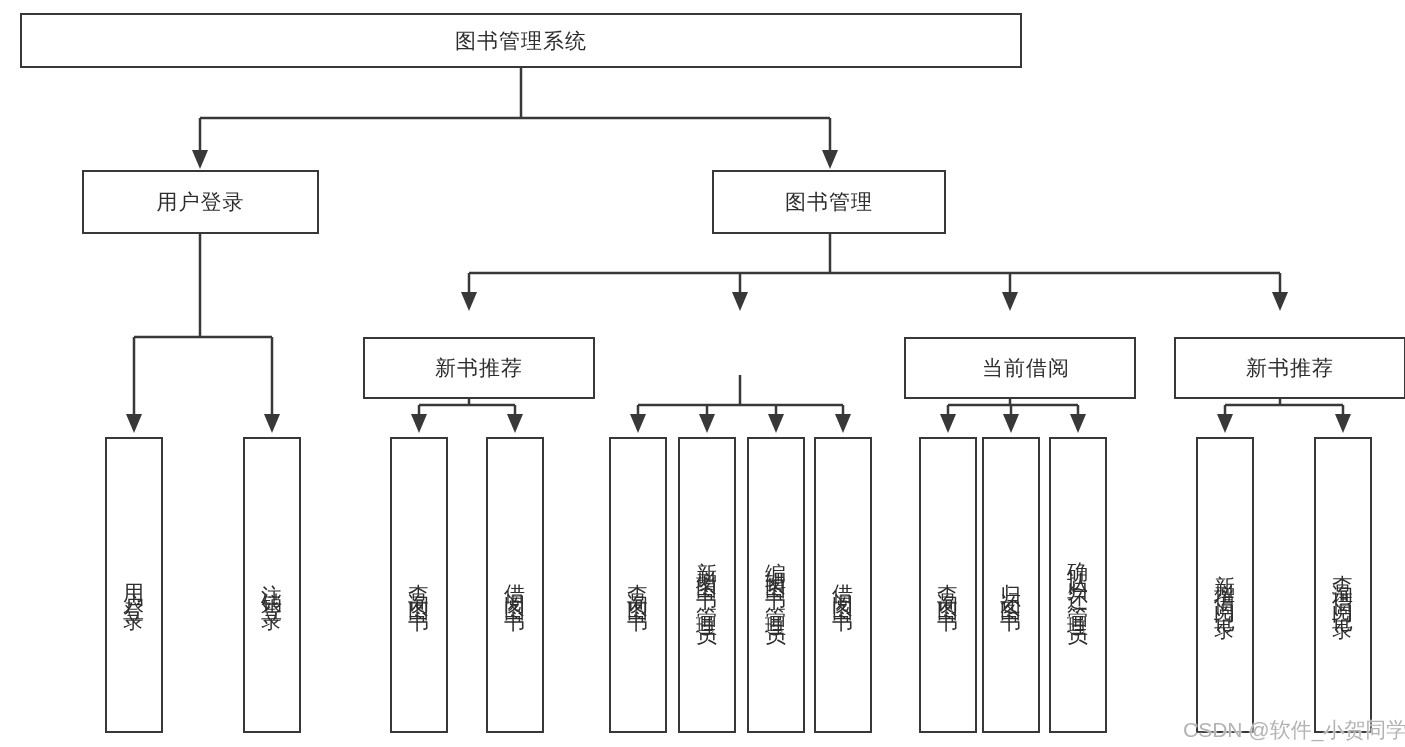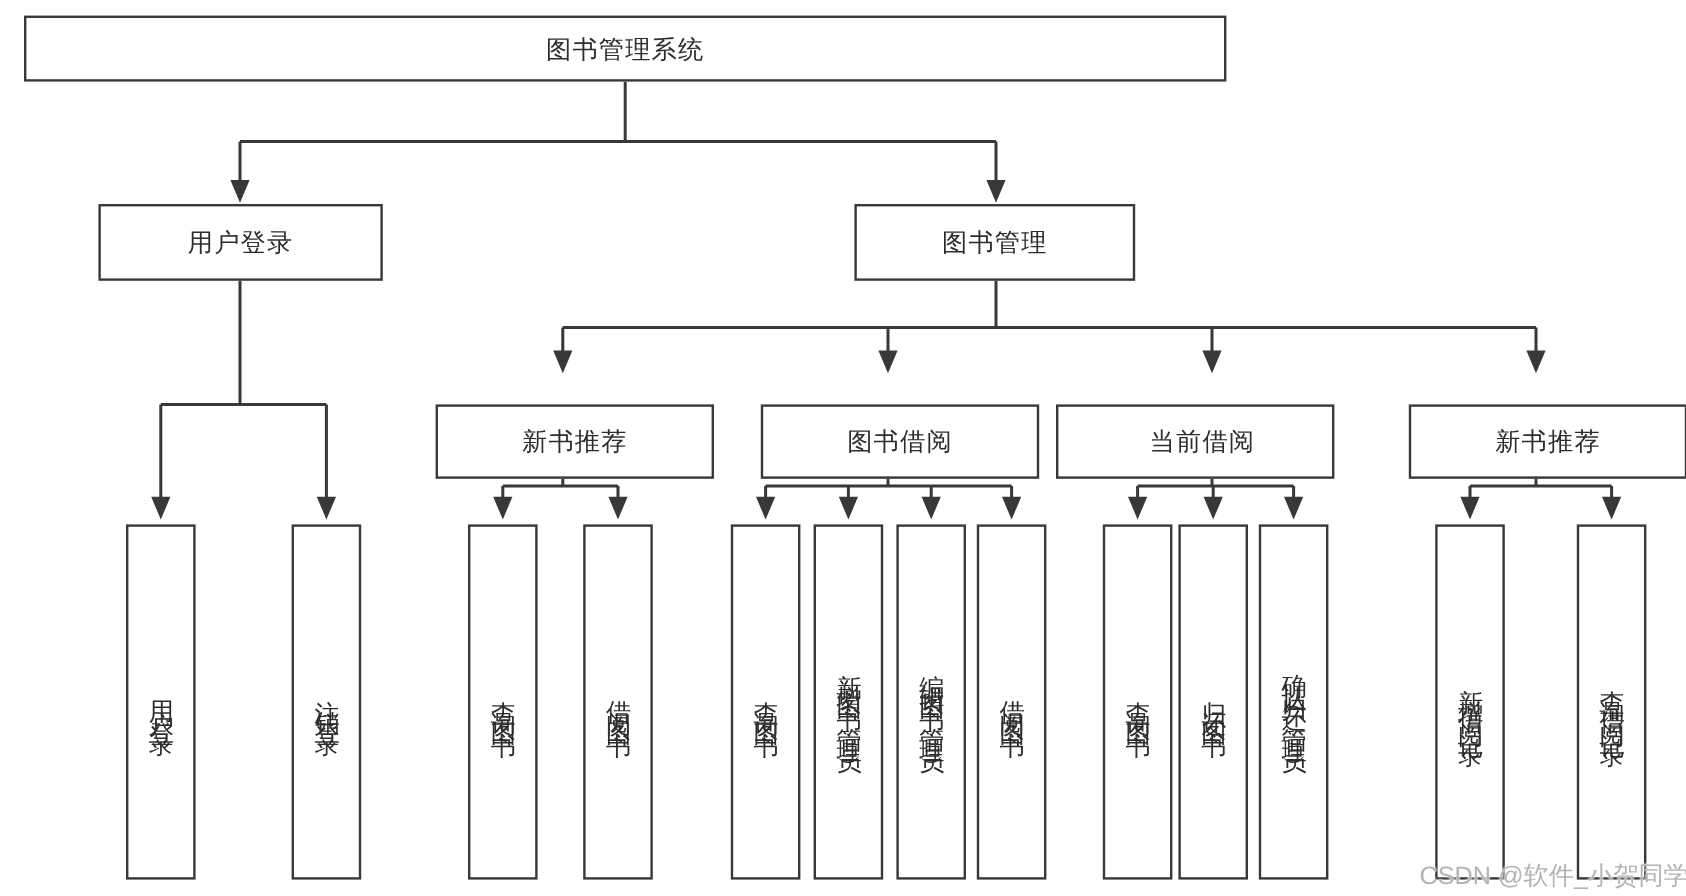--- a/index.html
+++ b/index.html
@@ -32,21 +32,21 @@
     font-size: 21px;
     letter-spacing: 1px;
     text-align: center;
   }
   .root  { left: 20px;  top: 13px;  width: 1002px; height: 55px; }
   .l2a   { left: 82px;  top: 170px; width: 237px;  height: 64px; }
   .l2b   { left: 712px; top: 170px; width: 234px;  height: 64px; }
   .l3    { top: 313px; width: 232px; height: 62px; margin-top: 24px; }
   .l3a   { left: 363px; }
   .l3b   { left: 634px; }
-  .l3c   { left: 880px; padding-left: 12px; }
+  .l3c   { left: 904px; padding-left: 12px; }
   .l3d   { left: 1174px; }
   .leaf  { top: 437px; width: 58px; height: 296px; }
   .leaf .vtext {
     writing-mode: vertical-rl;
     text-orientation: mixed;
     letter-spacing: 9px;
     line-height: 1;
     font-size: 21px;
     white-space: nowrap;
   }
@@ -120,21 +120,20 @@
       <polygon points="1335,414 1351,414 1343,433"></polygon>
     </g>
   </svg>
 
   <div class="node root">图书管理系统</div>
 
   <div class="node l2a">用户登录</div>
   <div class="node l2b">图书管理</div>
 
   <div class="node l3 l3a">新书推荐</div>
-  <div class="node l3 l3b">图书借阅</div>
   <div class="node l3 l3c">当前借阅</div>
   <div class="node l3 l3d">新书推荐</div>
 
   <div class="node leaf lf1">
     <span class="vtext">用户登录</span>
   </div>
   <div class="node leaf lf2">
     <span class="vtext">注销登录</span>
   </div>
 

